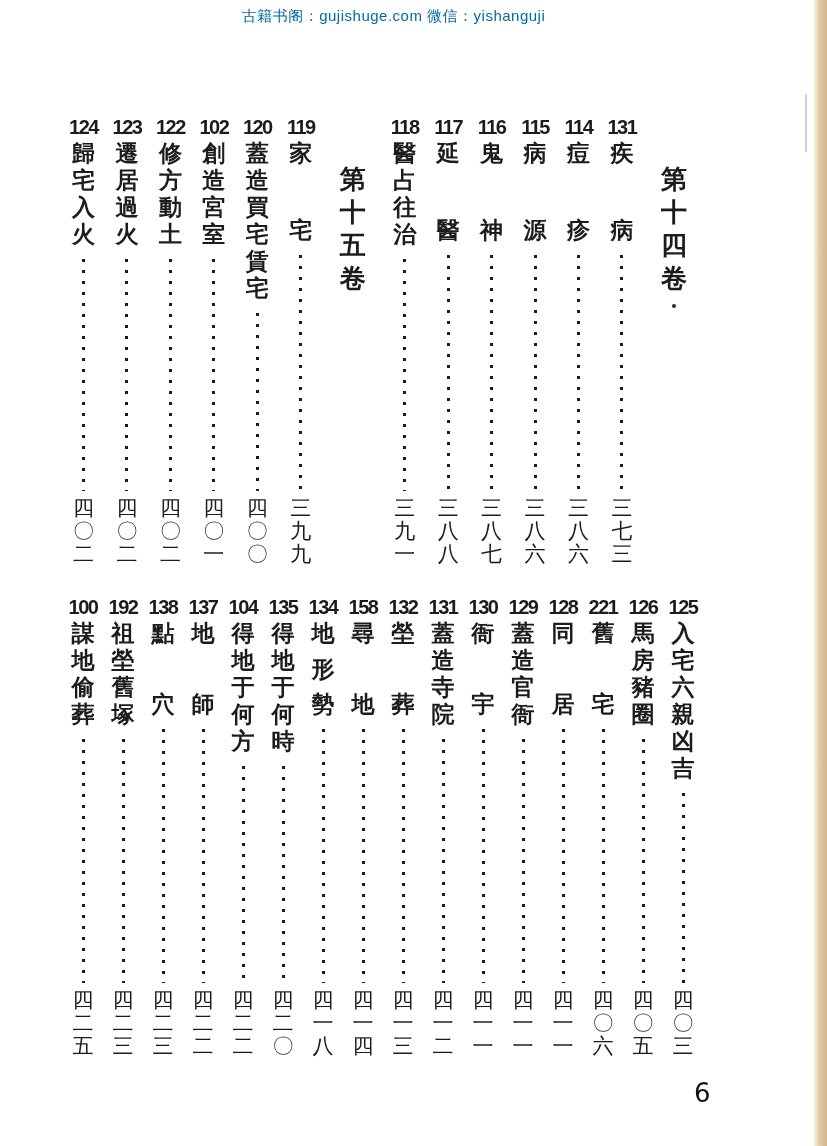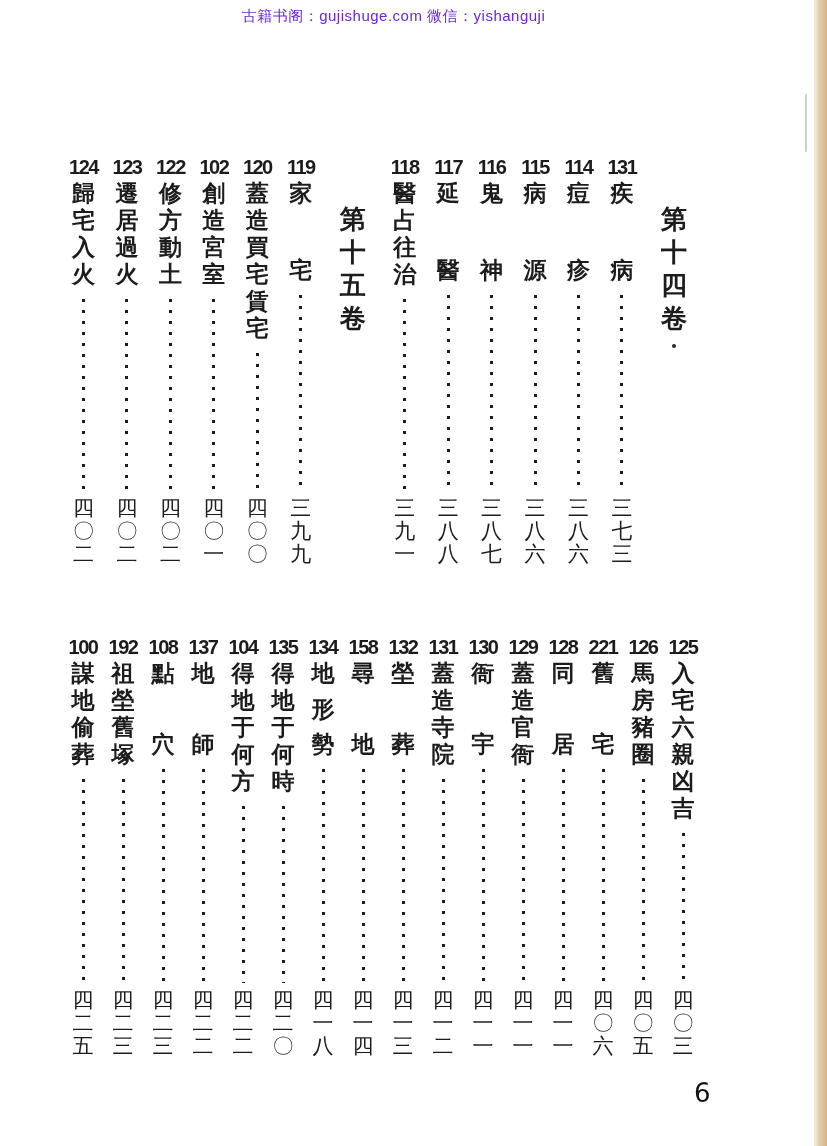--- a/index.html
+++ b/index.html
@@ -27,21 +27,21 @@
   
   .toc{
     position:absolute;left:63px;top:115px;width:640px;
   }
   .band{
     display:flex;flex-direction:row-reverse;justify-content:space-between;
     align-items:stretch;
   }
   .band.top{height:450px;}
   .band.bottom{height:462px;margin-top:30px;}
-  .col{display:flex;flex-direction:column;align-items:center;margin-top:40px;}
+  .col{display:flex;flex-direction:column;align-items:center;}
   .entry{width:41px;}
   .band.bottom .entry{width:40px;}
   .num{
     font-family:"Liberation Sans","DejaVu Sans",sans-serif;
     font-weight:700;font-size:20px;line-height:24px;height:24px;
     letter-spacing:-1.5px;white-space:nowrap;
   }
   .title{
     display:flex;flex-direction:column;justify-content:space-between;
     align-items:center;min-height:100px;row-gap:4px;margin-top:3px;
@@ -63,21 +63,21 @@
   .section .cch{font-size:26px;font-weight:700;}
   .section .mark{width:4px;height:4px;border-radius:50%;background:#2a2a2a;margin-top:12px;}
   .footer-page{
     position:absolute;left:694px;top:1080px;font-size:26px;line-height:1;
     font-family:"DejaVu Sans","Liberation Sans",sans-serif;color:#111;
   }
 </style>
 </head>
 <body>
 
-<div class="header" style="color: #6d28d9;">古籍书阁：gujishuge.com 微信：yishanguji</div>
+<div class="header" style="color: #0369a1;">古籍书阁：gujishuge.com 微信：yishanguji</div>
 
 <div class="toc">
   <div class="band top">
       <div class="col section">
         <div class="label">
           <span class="cch">第</span>
           <span class="cch">十</span>
           <span class="cch">四</span>
           <span class="cch">卷</span>
         </div>
@@ -443,21 +443,21 @@
           <span class="cch">師</span>
         </div>
         <div class="dots"></div>
         <div class="pagenum">
           <span class="cch">四</span>
           <span class="cch">二</span>
           <span class="cch">二</span>
         </div>
       </div>
       <div class="col entry">
-        <div class="num">108</div>
+        <div class="num">138</div>
         <div class="title">
           <span class="cch">點</span>
           <span class="cch">穴</span>
         </div>
         <div class="dots"></div>
         <div class="pagenum">
           <span class="cch">四</span>
           <span class="cch">二</span>
           <span class="cch">三</span>
         </div>

